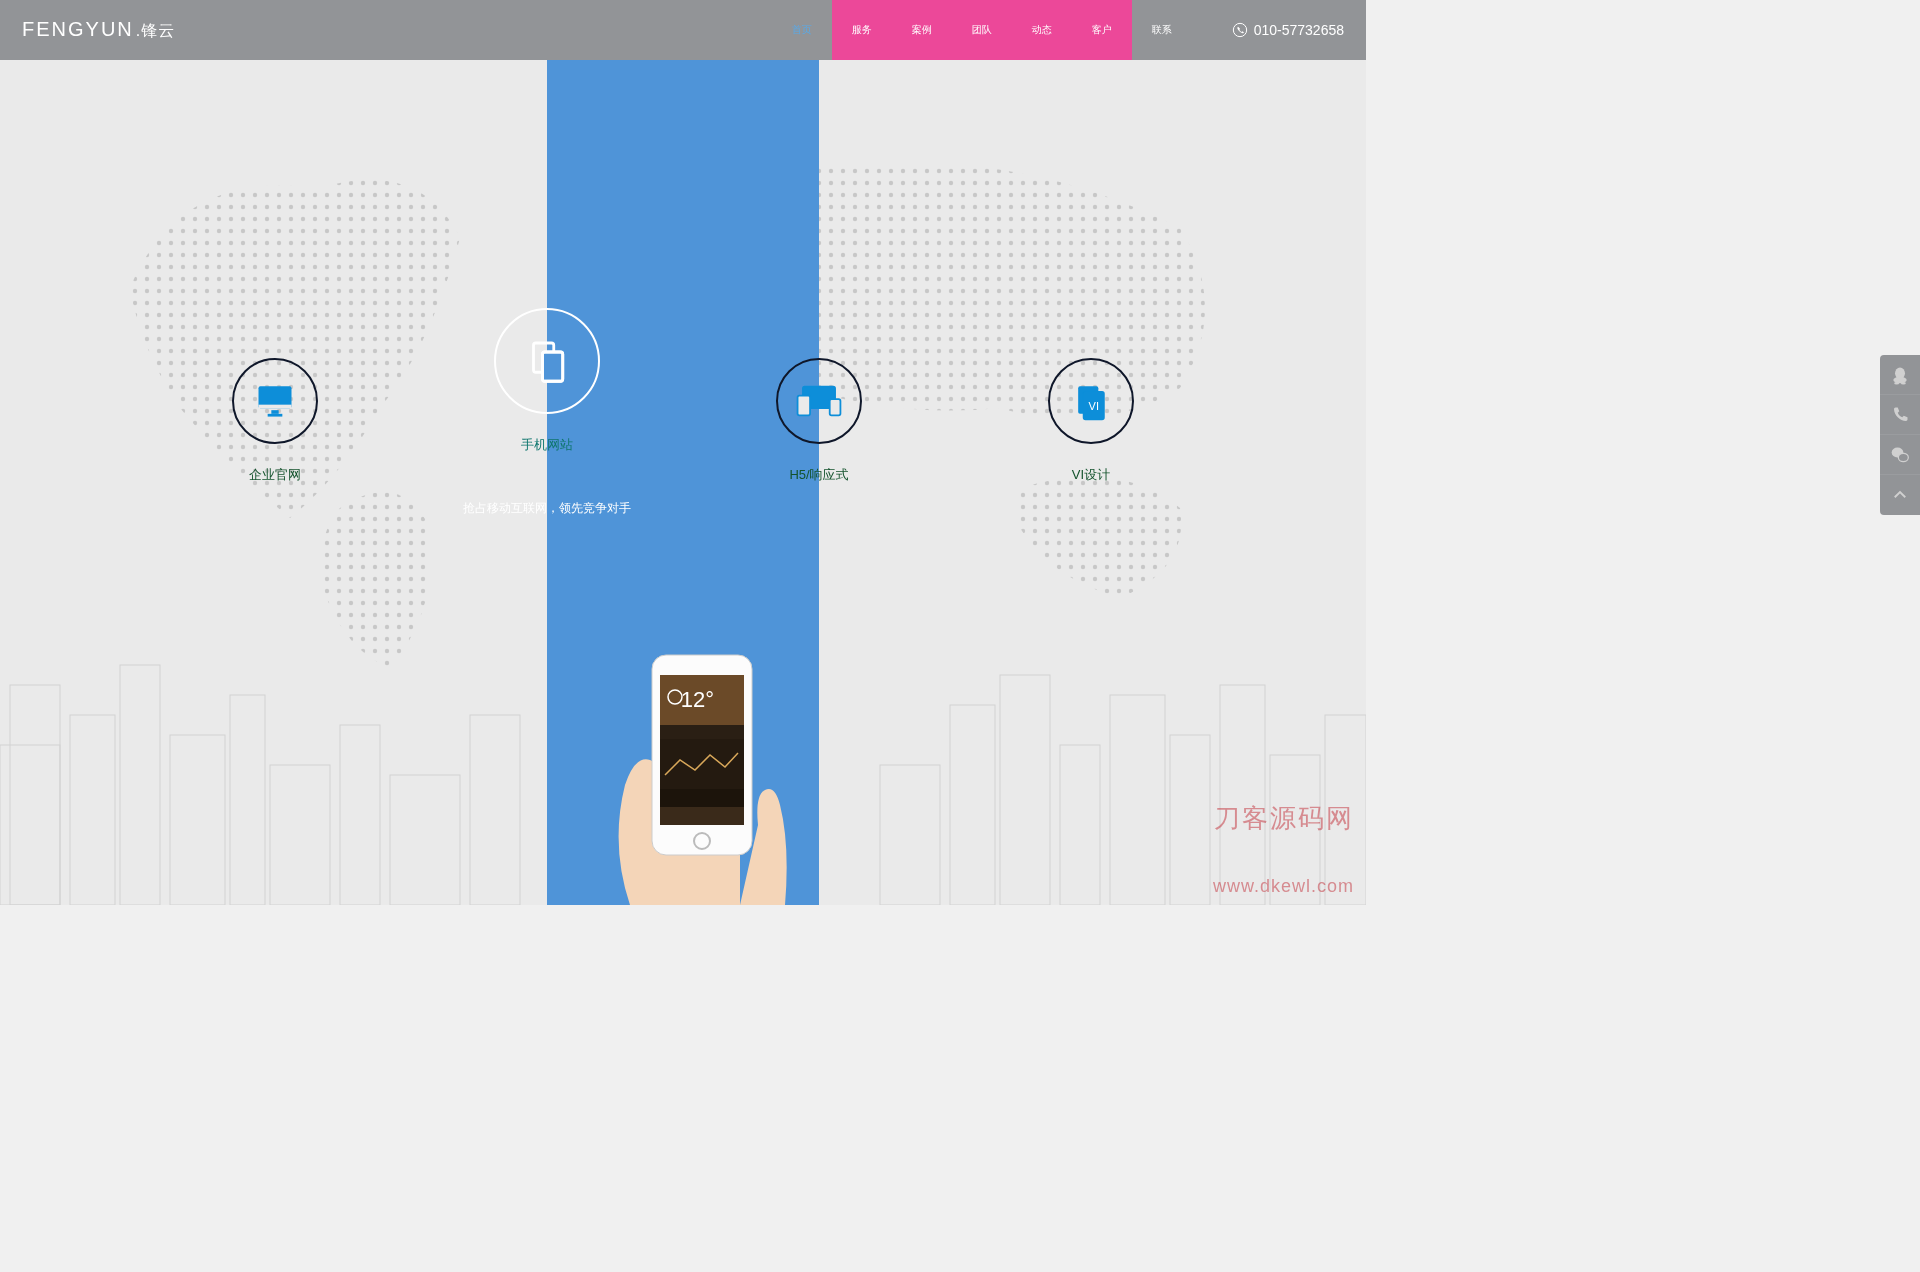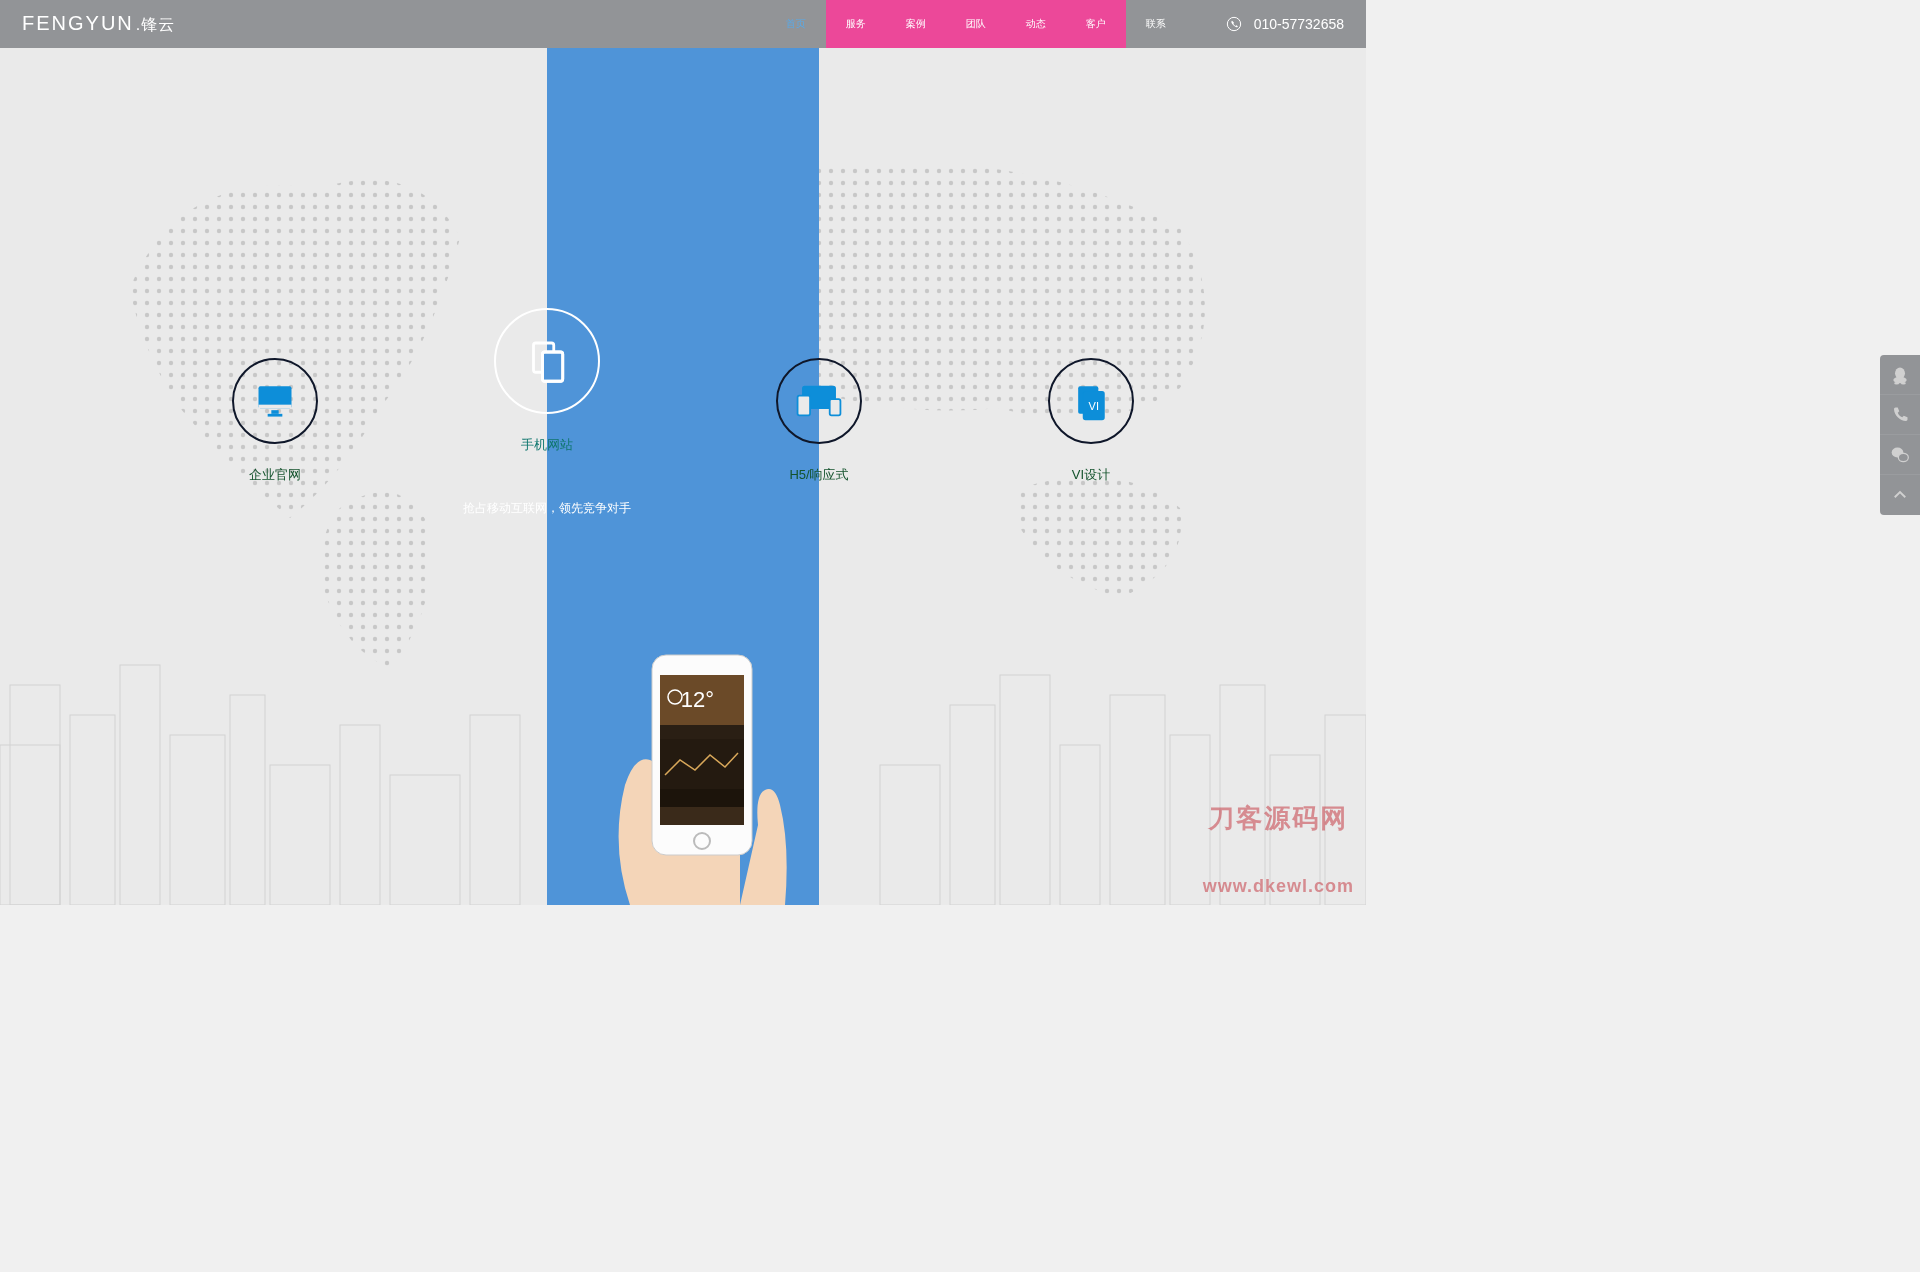--- a/index.html
+++ b/index.html
@@ -9,21 +9,21 @@
   overflow: hidden;
   width: 1366px;
   height: 905px;
   position: relative;
 }
 
 
 .header {
   position: absolute;
   top: 0; left: 0; right: 0;
-  height: 48px;
+  height: 60px;
   background: #929497;
   display: flex;
   align-items: center;
   z-index: 100;
 }
 .logo {
   margin-left: 22px;
   color: #fff;
   font-size: 20px;
   font-weight: 300;
@@ -45,21 +45,21 @@
 }
 .nav-item.active { color: #5aa9e6; }
 .nav-item.dark { background: #ec4899; }
 .phone {
   margin-left: 40px;
   margin-right: 22px;
   color: #fff;
   font-size: 14px;
   display: flex;
   align-items: flex-end;
-  gap: 12px;
+  gap: 6px;
 }
 
 
 .hero {
   position: absolute;
   top: 48px; left: 0; right: 0; bottom: 0;
   background: #eaeaea;
   overflow: hidden;
 }
 
@@ -156,23 +156,23 @@
   cursor: pointer;
   border-bottom: 1px solid rgba(255,255,255,0.08);
 }
 .side-tool:last-child { border-bottom: none; }
 
 
 .watermark {
   position: absolute;
   bottom: 8px; right: 12px;
   color: rgba(196,60,70,0.55);
-  text-align: center;
+  text-align: right;
   font-family: Arial, sans-serif;
-  font-weight: bold;
+  font-weight: normal;
 }
 .watermark .line1 { font-size: 26px; letter-spacing: 2px; }
 .watermark .line2 { font-size: 18px; letter-spacing: 1px; margin-top: 40px; }
 </style>
 </head>
 <body>
 
 <div class="header">
   <div class="logo">
     <span>FENGYUN</span><span class="cn">.<span>锋云</span></span>

